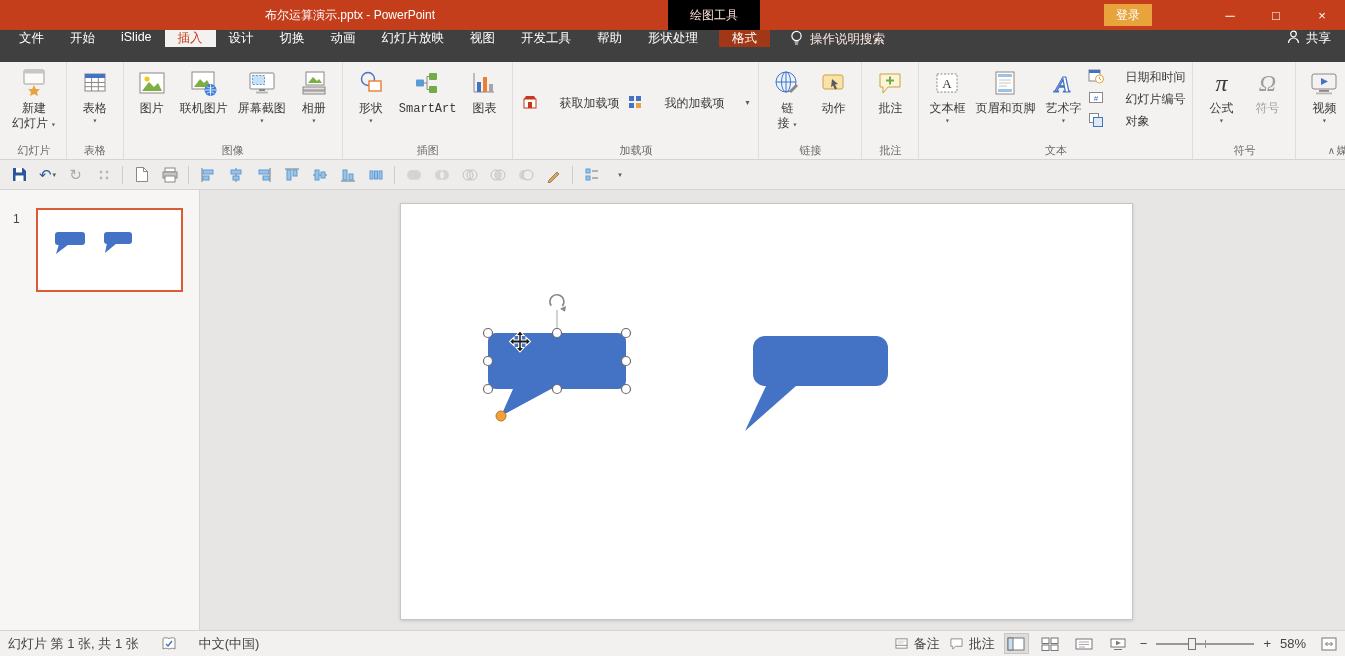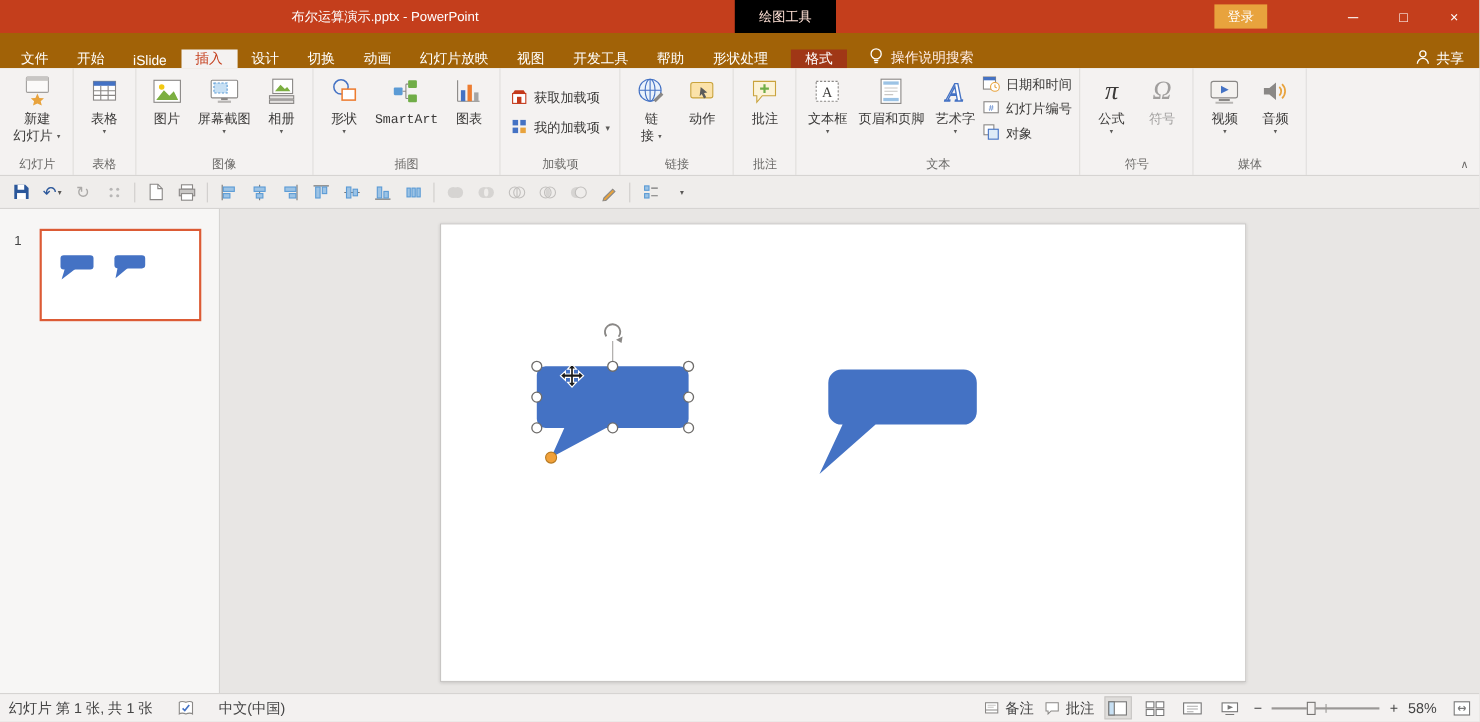--- a/index.html
+++ b/index.html
@@ -11,39 +11,39 @@
 
   
   .titlebar { position:absolute; left:0; top:0; width:100%; height:30px; background:#C43E1C; color:#fff; font-size:12px; }
   .title-text { position:absolute; left:265px; top:0; height:30px; line-height:30px; white-space:nowrap; }
   .contextual { position:absolute; left:668px; top:0; width:92px; height:30px; background:#000000; display:flex; align-items:center; justify-content:center; color:#FFE1D6; }
   .login { position:absolute; right:193px; top:4px; height:22px; padding:0 12px; background:#E8A33D; color:#fff; font-size:12px; }
   .winbtns { position:absolute; right:0; top:0; display:flex; height:30px; }
   .wb { width:46px; height:30px; display:flex; align-items:center; justify-content:center; color:#fff; font-size:13px; }
 
   
-  .tabrow { position:absolute; left:0; top:30px; width:100%; height:32px; background:#a16207; display:flex; align-items:flex-end; padding-left:6px; color:#fff; font-size:12.5px; }
+  .tabrow { position:absolute; left:0; top:30px; width:100%; height:32px; background:#404040; display:flex; align-items:flex-start; padding-left:6px; color:#fff; font-size:12.5px; }
   .rtab { display:flex; align-items:center; padding:0 13px; white-space:nowrap; }
   .rtab.active { background:#F4F2F1; color:#C43E1C; }
   .rtab.format { background:#A03716; margin-left:8px; }
   .searchbox { display:flex; align-items:center; gap:7px; margin-left:20px; color:#FFEDE7; }
   .sharebox { margin-left:auto; margin-right:14px; display:flex; align-items:center; gap:6px; }
 
   
   .ribbon { position:absolute; left:0; top:62px; width:100%; height:98px; background:#F4F2F1; border-bottom:1px solid #D6D4D2; display:flex; padding-left:2px; }
   .rgroup { display:flex; flex-direction:column; border-right:1px solid #E0DEDC; padding:1px 2px 0 2px; }
   .gitems { flex:1; display:flex; align-items:flex-start; padding:1px 3px; }
   .glabel { height:17px; font-size:11px; color:#6B6A68; text-align:center; line-height:15px; }
   .bb { display:flex; flex-direction:column; align-items:center; min-width:46px; height:78px; padding:3px 5px 0 5px; white-space:nowrap; }
   .bb .ic { height:32px; display:flex; align-items:center; justify-content:center; margin-bottom:3px; }
   .bb .t1, .bb .t2 { font-size:12px; color:#3B3A39; line-height:15px; display:flex; align-items:center; gap:3px; justify-content:center;font-family:Liberation Mono, monospace; }
   .car { font-size:8px; color:#5c5b59; line-height:8px; }
-  .sbcol { display:flex; flex-direction:column; justify-content:center; gap:8px; height:78px; padding:0 4px; }
+  .sbcol { display:flex; flex-direction:row; justify-content:center; gap:8px; height:78px; padding:0 4px; }
   .stack3 { display:flex; flex-direction:column; justify-content:flex-start; gap:3px; height:78px; padding:4px 2px; }
-  .sb { display:flex; align-items:center; gap:5px; font-size:12px; color:#3B3A39; white-space:nowrap; }
+  .sb { display:flex; align-items:center; gap:21px; font-size:12px; color:#3B3A39; white-space:nowrap; }
   .dis { opacity:.45; }
   .glyph-big { font-family:"Liberation Serif","DejaVu Serif",serif; font-size:24px; font-style:italic; color:#3B3A39; }
   .collapse-btn { position:absolute; right:10px; bottom:3px; font-size:10px; color:#6B6A68; }
 
   
   .toolbar { position:absolute; left:0; top:160px; width:100%; height:30px; background:#EFEDEB; border-bottom:1px solid #D6D4D2; display:flex; align-items:center; padding-left:6px; gap:1px; }
   .tb { width:27px; height:24px; display:flex; align-items:center; justify-content:center; font-size:15px; color:#5a5856; }
   .tb .mini-car { font-size:7px; margin-left:1px; color:#5a5856; }
   .tsep { width:1px; height:18px; background:#CFCDCB; margin:0 4px; }
 
@@ -161,20 +161,31 @@
       <div class="gitems">
         <div class="bb">
           <span class="ic">
               <svg width="28" height="24" viewBox="0 0 28 24">
                 <rect x="2" y="2" width="24" height="20" fill="#fff" stroke="#8A8886"></rect>
                 <circle cx="9" cy="8" r="2.5" fill="#F2C811"></circle>
                 <polygon points="4,20 11,11 16,16 20,12 24,20" fill="#7CAF41"></polygon>
               </svg>
             </span>
           <span class="t1">图片</span>
+        </div>
+        <div class="bb">
+          <span class="ic">
+              <svg width="28" height="27" viewBox="0 0 28 27">
+                <rect x="2" y="2" width="22" height="17" fill="#fff" stroke="#8A8886"></rect>
+                <polygon points="4,17 10,9 14,13 17,10 21,17" fill="#7CAF41"></polygon>
+                <circle cx="20.5" cy="20" r="6" fill="#3B7DD8"></circle>
+                <path d="M15 20 h11 M20.5 14.5 v11 M16.7 16.5 c2.4 2,5.2 2,7.6 0 M16.7 23.5 c2.4 -2,5.2 -2,7.6 0" stroke="#fff" fill="none" stroke-width=".8"></path>
+              </svg>
+            </span>
+          <span class="t1">联机图片</span>
         </div>
         <div class="bb">
           <span class="ic">
               <svg width="28" height="26" viewBox="0 0 28 26">
                 <rect x="2" y="3" width="24" height="16" rx="1" fill="#fff" stroke="#8A8886"></rect>
                 <rect x="4.5" y="5.5" width="12" height="9" fill="#C7E0F4" stroke="#5B9BD5" stroke-dasharray="2 1.4"></rect>
                 <rect x="11" y="19" width="6" height="2" fill="#8A8886"></rect>
                 <rect x="8" y="21.5" width="12" height="2" fill="#B8B6B4"></rect>
               </svg>
             </span>

